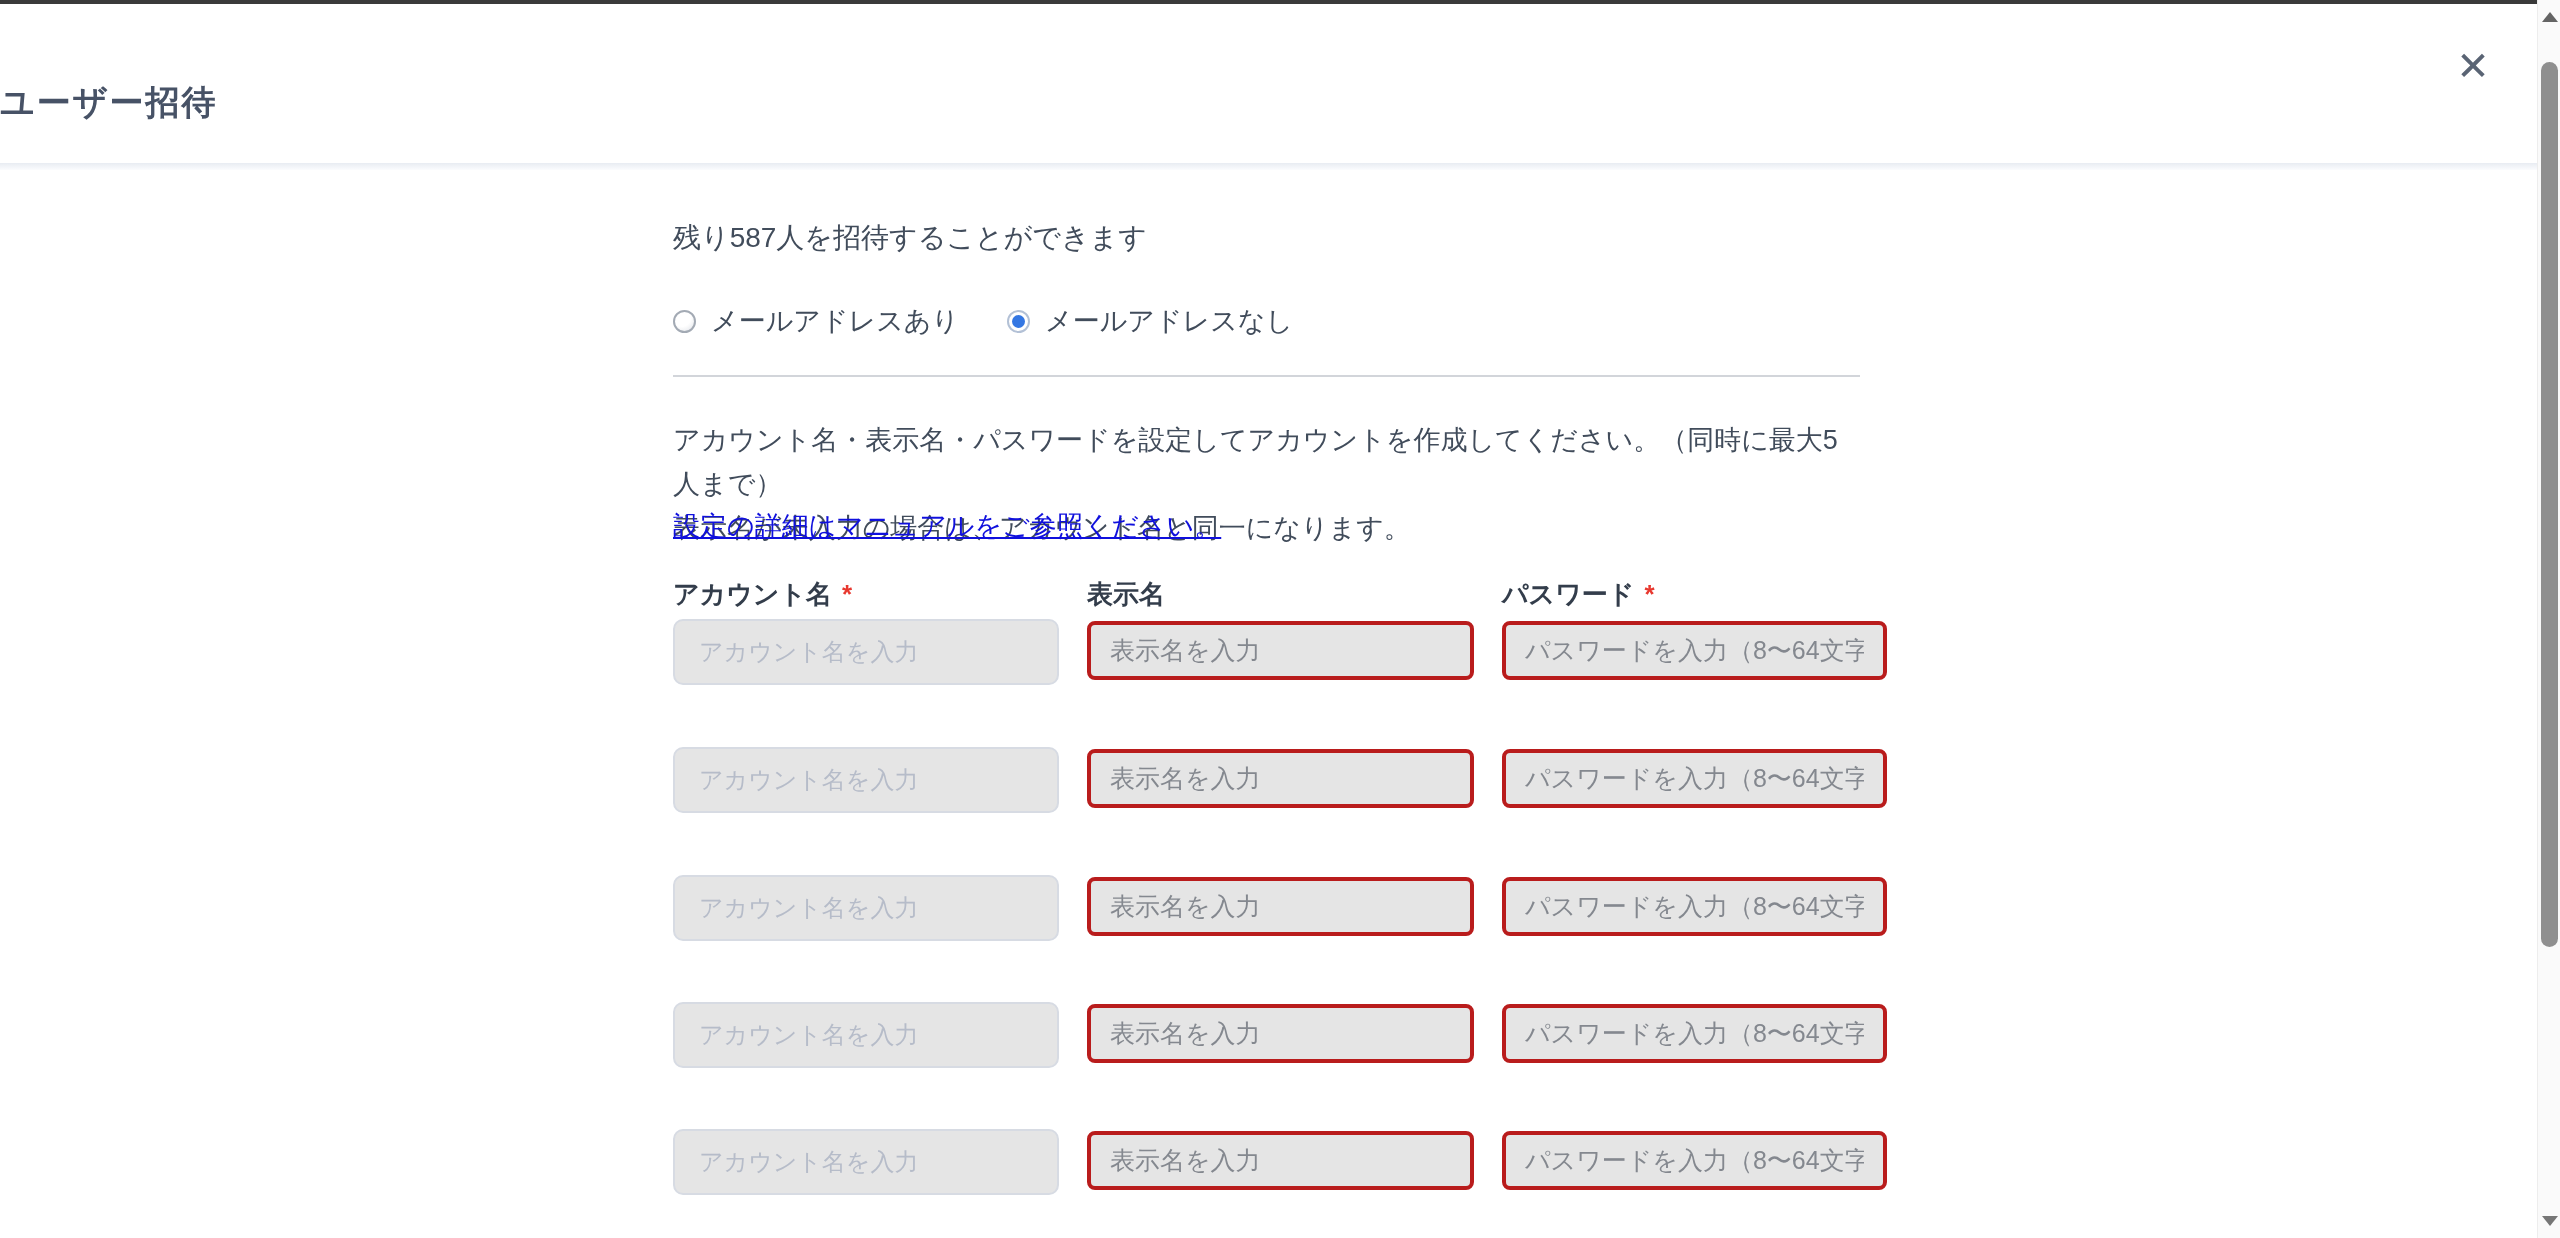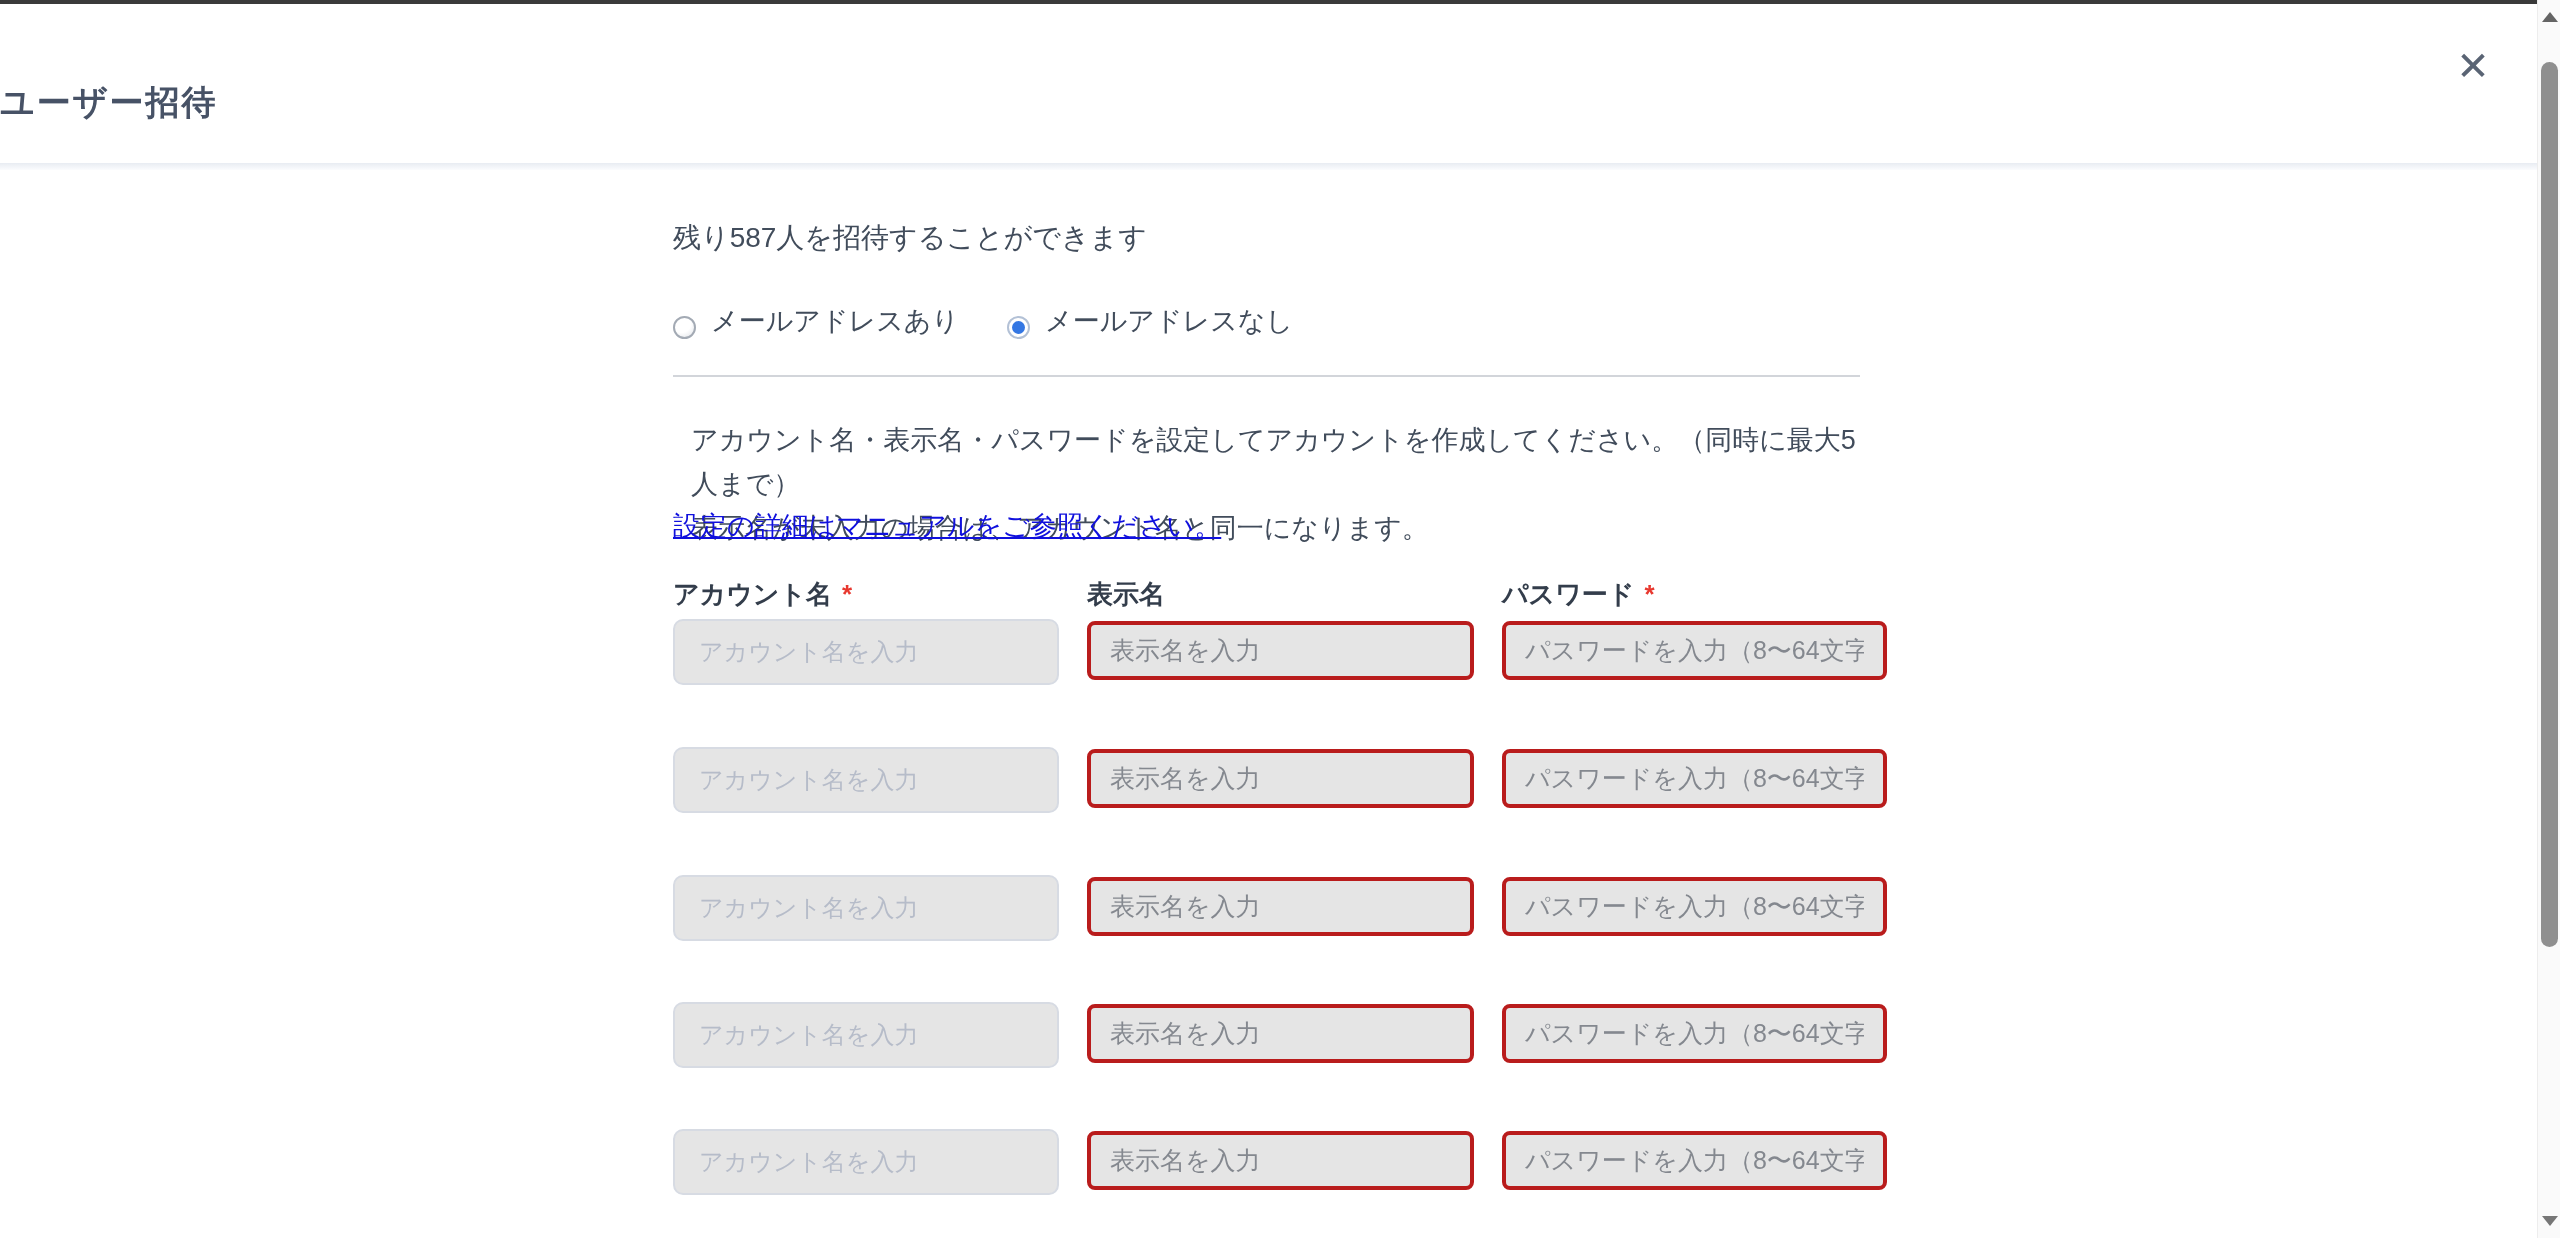--- a/index.html
+++ b/index.html
@@ -17,31 +17,31 @@
   .close-glyph { font-size:40px; line-height:1; color:#5a6474; font-weight:400; }
   .header-divider { position:absolute; top:163px; left:0; width:2537px; height:7px;
     background:linear-gradient(#e8ecf2, #fbfcfe); }
 
   
   .content { position:absolute; left:673px; top:16px; width:1191px; height:1238px; }
 
   .remaining-text { position:absolute; top:203px; left:0; font-size:28px; color:#414c5b; }
 
   .radio-row { position:absolute; top:287px; left:0; display:flex; gap:48px; align-items:center; }
-  .radio-item { display:flex; align-items:flex-end; gap:15px; cursor:pointer; }
+  .radio-item { display:flex; align-items:center; gap:15px; cursor:pointer; }
   .radio-circle { width:23px; height:23px; border-radius:50%; border:2px solid #a3aab4;
     background:radial-gradient(circle at 35% 28%, #ffffff 50%, #dfe2e7); position:relative; flex:0 0 auto; }
   .radio-item.selected .radio-circle { border-color:#b3c1d6; background:#ffffff; }
   .radio-item.selected .radio-circle::after { content:""; position:absolute; inset:3px;
     border-radius:50%; background:#3477e3; }
   .radio-label { font-size:27px; color:#414c5b; }
 
   .section-divider { position:absolute; top:359px; left:0; width:1187px; height:2px; background:#d2d5da; }
 
-  .instructions { position:absolute; top:402px; left:0; font-size:27px; color:#414c5b; line-height:44px;margin-left:18px; }
+  .instructions { position:absolute; top:402px; left:0; font-size:27px; color:#414c5b; line-height:44px; }
   .manual-link { position:absolute; top:492px; left:0; font-size:27px; color:#1010dd;
     text-decoration:underline; cursor:pointer; padding-right:10px; }
 
   .grid { display:grid; grid-template-columns:386px 387px 385px; column-gap:28px; position:absolute; left:0; }
   .header-row { top:561px; }
   .col-header { font-size:26px; font-weight:bold; color:#333d4b; }
   .req-mark { color:#e8382f; margin-left:10px; font-weight:bold; }
 
   .form-row { align-items:start; }
   .row-1 { top:603px; } .row-2 { top:731px; } .row-3 { top:859px; } .row-4 { top:986px; } .row-5 { top:1113px; }

